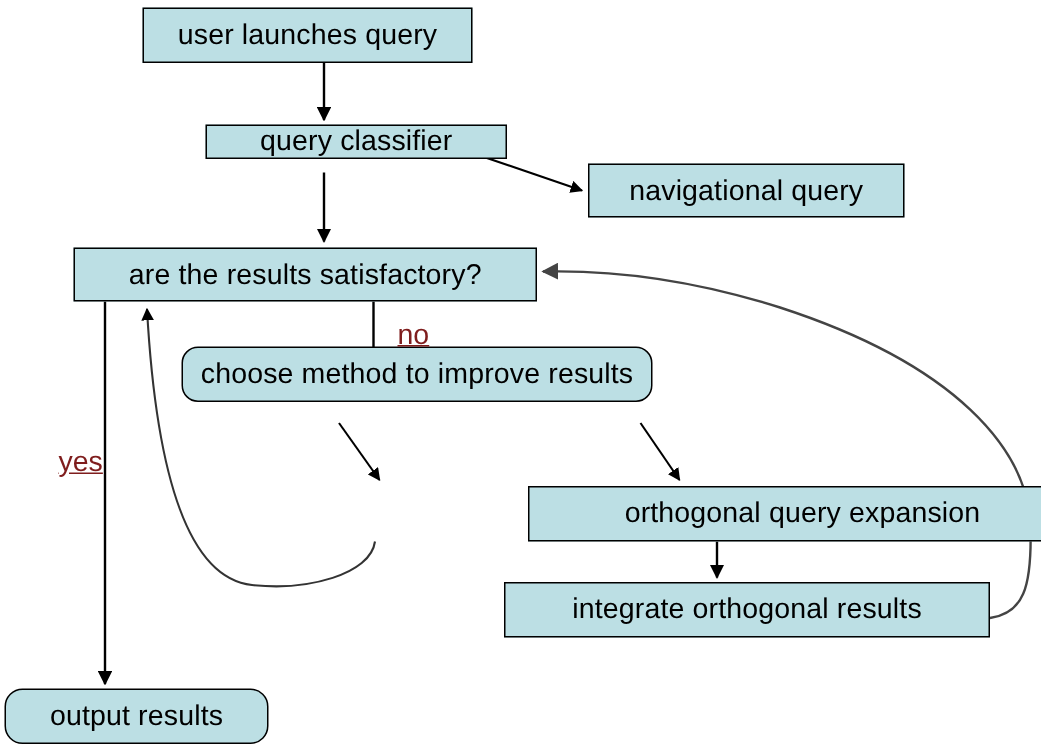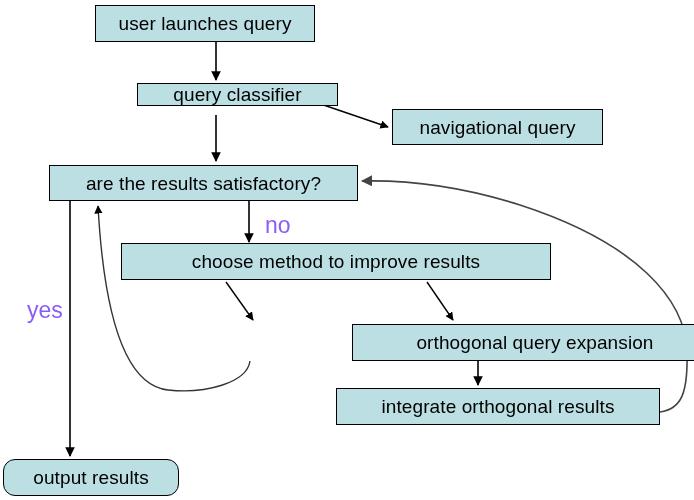--- a/index.html
+++ b/index.html
@@ -34,24 +34,25 @@
     line-height: 1;
     display: flex;
     align-items: center;
     justify-content: center;
     white-space: nowrap;
     letter-spacing: 0.1px;
   }
   .edge-label {
     position: absolute;
     font-family: "Liberation Sans", sans-serif;
-    font-size: 23px;
-    color: #8b5cf6;
+    font-size: 19px;
+    color: #7f1d1d;
     white-space: nowrap;
     line-height: 1;
+    text-decoration: underline;
   }
 </style>
 </head>
 <body>
 
 <div id="canvas">
 
   <svg id="edges" viewBox="0 0 694 500" width="694" height="500">
     <defs>
       <marker id="arrowBlack" viewBox="0 0 10 10" refX="9" refY="5" markerWidth="6" markerHeight="6" orient="auto-start-reverse">
@@ -84,26 +85,26 @@
   </svg>
 
   <div class="node" style="left:95px;  top:5px;   width:220px; height:37px;">user launches query</div>
 
   <div class="node" style="left:105px; top:83px;  width:201px; height:23px;margin-left:32px;">query classifier</div>
 
   <div class="node" style="left:49px;  top:165px; width:309px; height:36px;">are the results satisfactory?</div>
 
   <div class="node" style="left:392px; top:109px; width:211px; height:36px;">navigational query</div>
 
-  <div class="node" style="left:121px; top:243px; width:430px; height:37px;">choose method to improve results</div>
+  <div class="node" style="left:121px; top:231px; width:314px; height:37px;border-radius:11px;">choose method to improve results</div>
 
 
   <div class="node" style="left:352px; top:324px; width:366px; height:37px;">orthogonal query expansion</div>
 
   <div class="node" style="left:336px; top:388px; width:324px; height:37px;">integrate orthogonal results</div>
 
   <div class="node" style="left:3px;   top:459px; width:176px; height:37px;border-radius:12px;">output results</div>
 
   <div class="edge-label" style="left:265px; top:214px;">no</div>
 
-  <div class="edge-label" style="left:27px;  top:299px;">yes</div>
+  <div class="edge-label" style="left:39px;  top:299px;">yes</div>
 
 </div>
 
 </body></html>

